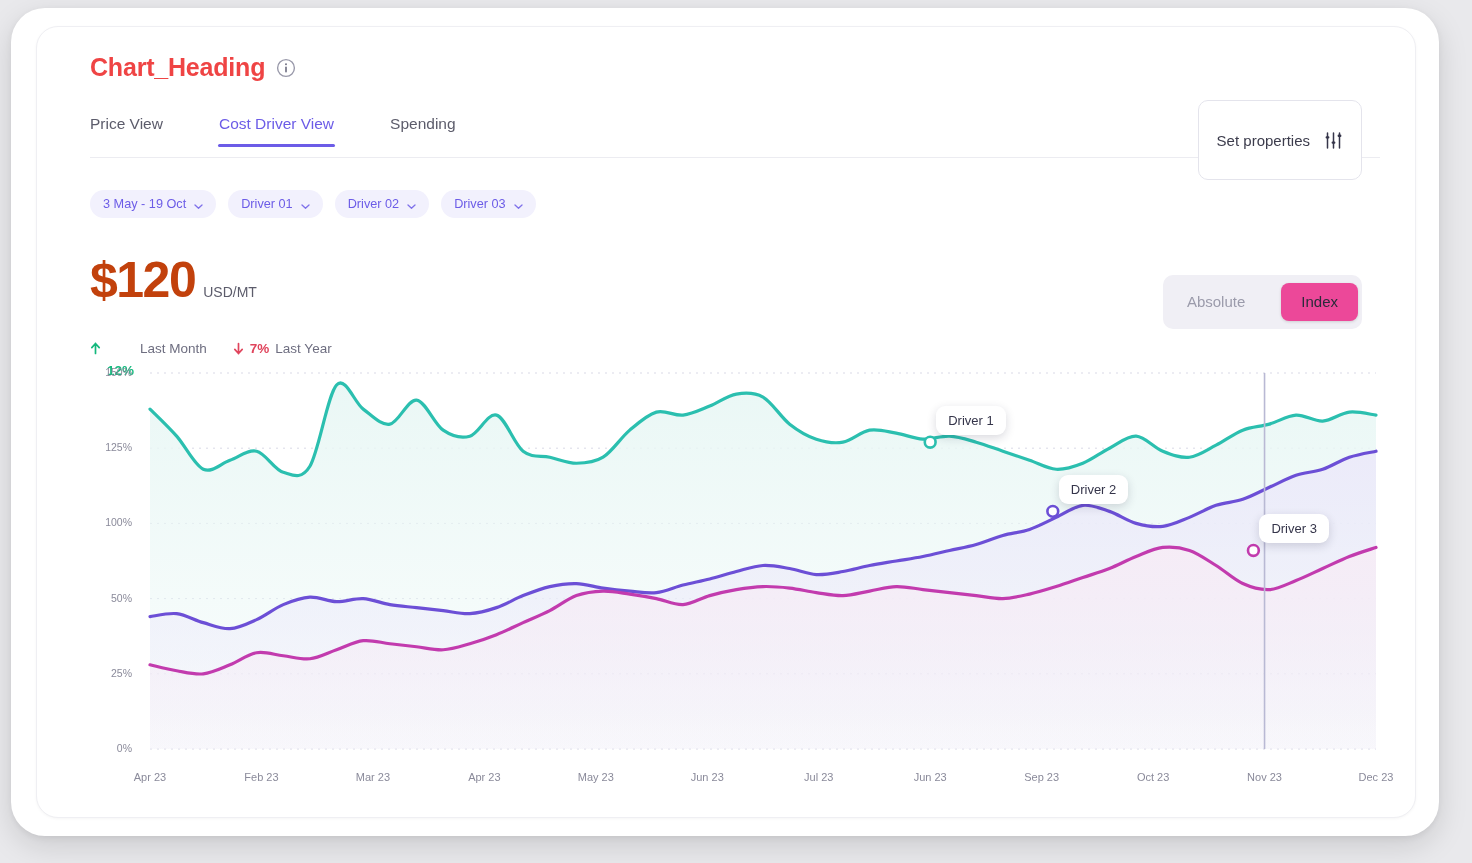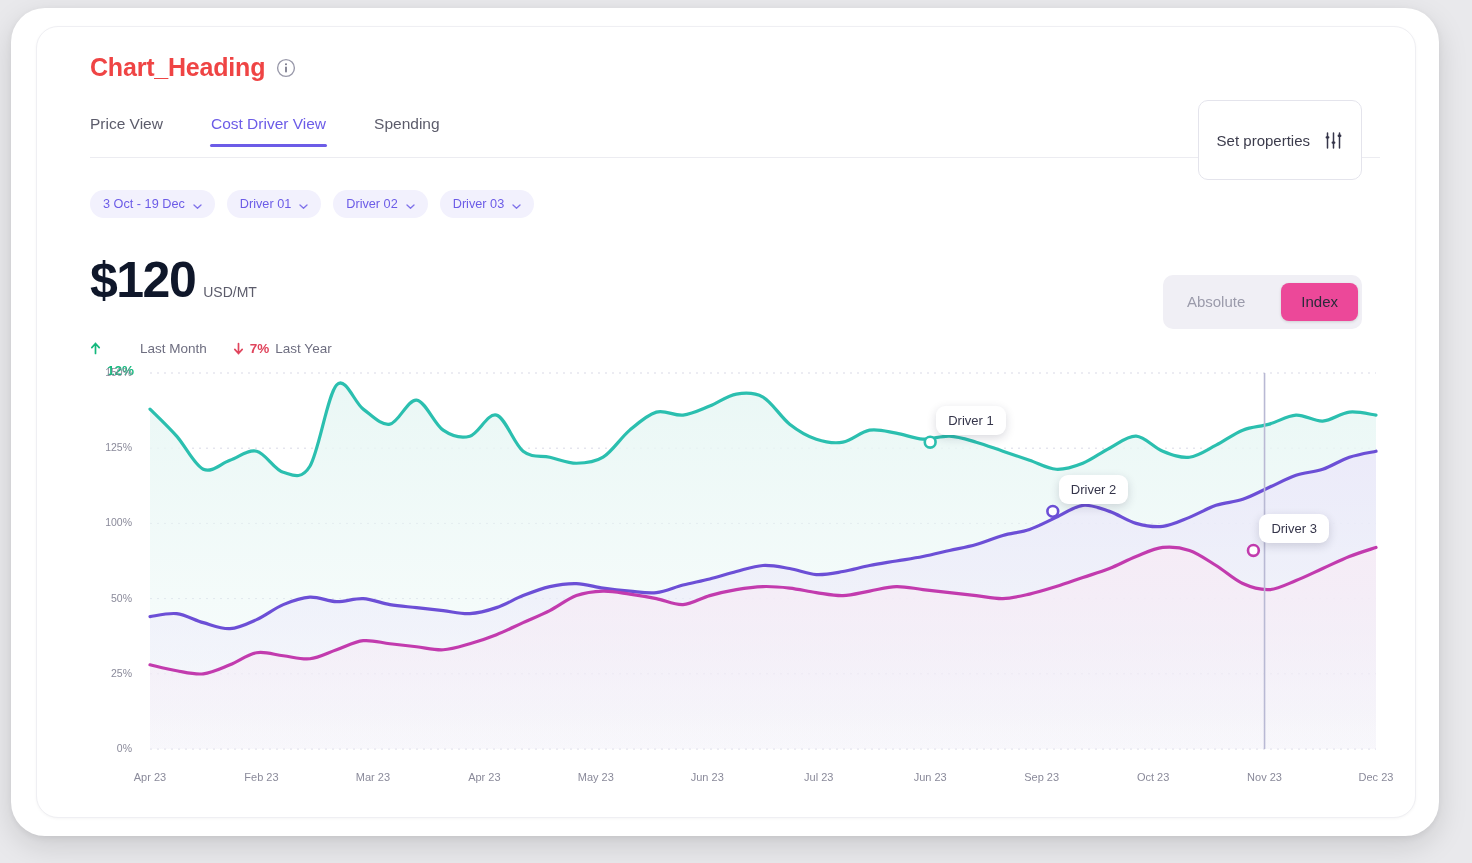--- a/index.html
+++ b/index.html
@@ -21,21 +21,21 @@
     box-shadow:0 1px 3px rgba(0,0,0,.04);
     overflow:hidden;
   }
 
   
   .hdr{position:absolute;left:53px;top:26px;display:flex;align-items:center;gap:11px;}
   .hdr-title{font-size:25px;font-weight:bold;color:#ef4444;letter-spacing:-.2px;}
   .info-ico{width:20px;height:20px;display:block;}
 
   
-  .tabs{position:absolute;left:53px;top:78px;display:flex;align-items:flex-start;gap:4px;}
+  .tabs{position:absolute;left:53px;top:78px;display:flex;align-items:flex-start;gap:12px;}
   .tab{
     font-size:15.5px;color:#5c5c6b;padding:10px 0 14px 0;margin-right:44px;
     position:relative;cursor:pointer;white-space:nowrap;
   }
   .tab.active{color:#6c5ce7;}
   .tab.active:after{
     content:"";position:absolute;left:-1px;right:-1px;bottom:0;height:2.6px;
     background:#6c5ce7;border-radius:2px;
   }
   .tabs-rule{position:absolute;left:53px;top:130px;width:1290px;height:1px;background:#ececf1;}
@@ -55,21 +55,21 @@
   .chip{
     display:flex;align-items:center;gap:8px;
     height:28px;padding:0 13px;border-radius:14px;
     background:#f2f1fd;color:#6c5ce7;font-size:12.7px;cursor:pointer;white-space:nowrap;
   }
   .chip .cv{width:9px;height:9px;display:block;opacity:.85;}
 
   
   .kpi{position:absolute;left:53px;top:230px;}
   .kpi-row1{display:flex;align-items:flex-end;gap:8px;}
-  .kpi-val{font-size:50px;font-weight:bold;color:#0f172a;letter-spacing:-1.5px;line-height:.95;}
+  .kpi-val{font-size:50px;font-weight:bold;color:#c2410c;letter-spacing:-1.5px;line-height:.95;}
   .kpi-unit{font-size:14px;color:#5c5c6b;padding-bottom:5px;}
   .kpi-row2{display:flex;align-items:center;gap:26px;margin-top:14px;}
   .delta{display:flex;align-items:center;gap:6px;font-size:13.5px;color:#6e6e80;}
   .delta .arw{width:11px;height:13px;display:block;}
   .delta .num{font-weight:bold;}
   .delta.up .num{color:#14b87d;margin-top:44px;}
   .delta.down .num{color:#e0445c;}
 
   
   .toggle{
@@ -131,21 +131,21 @@
         </g>
         <rect x="1.6" y="5.2" width="3.8" height="2.4" rx="1.1" fill="#35354a"></rect>
         <rect x="7.6" y="10.4" width="3.8" height="2.4" rx="1.1" fill="#35354a"></rect>
         <rect x="13.6" y="3.6" width="3.8" height="2.4" rx="1.1" fill="#35354a"></rect>
       </svg>
     </span>
   </div>
 
   <div class="chips">
     <div class="chip">
-      <span>3 Oct - 19 Dec</span>
+      <span>3 May - 19 Oct</span>
       <span class="cv">
         <svg viewBox="0 0 9 9" width="9" height="9">
               <path d="M1 3 L4.5 6.3 L8 3" fill="none" stroke="#6c5ce7" stroke-width="1.3" stroke-linecap="round" stroke-linejoin="round"></path>
             </svg>
       </span>
     </div>
     <div class="chip">
       <span>Driver 01</span>
       <span class="cv">
         <svg viewBox="0 0 9 9" width="9" height="9">

